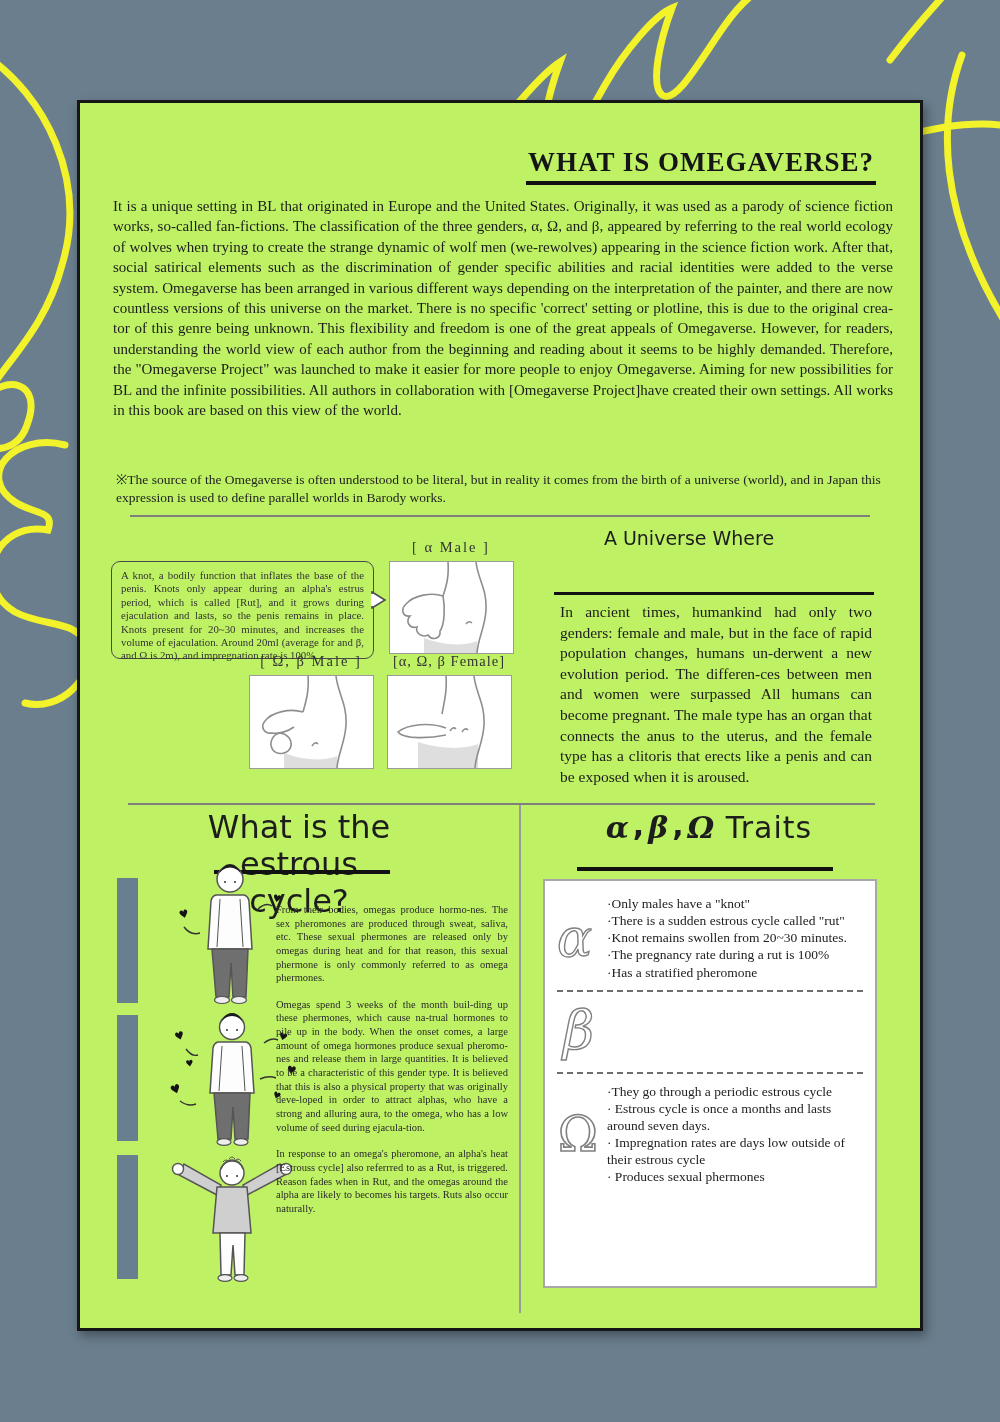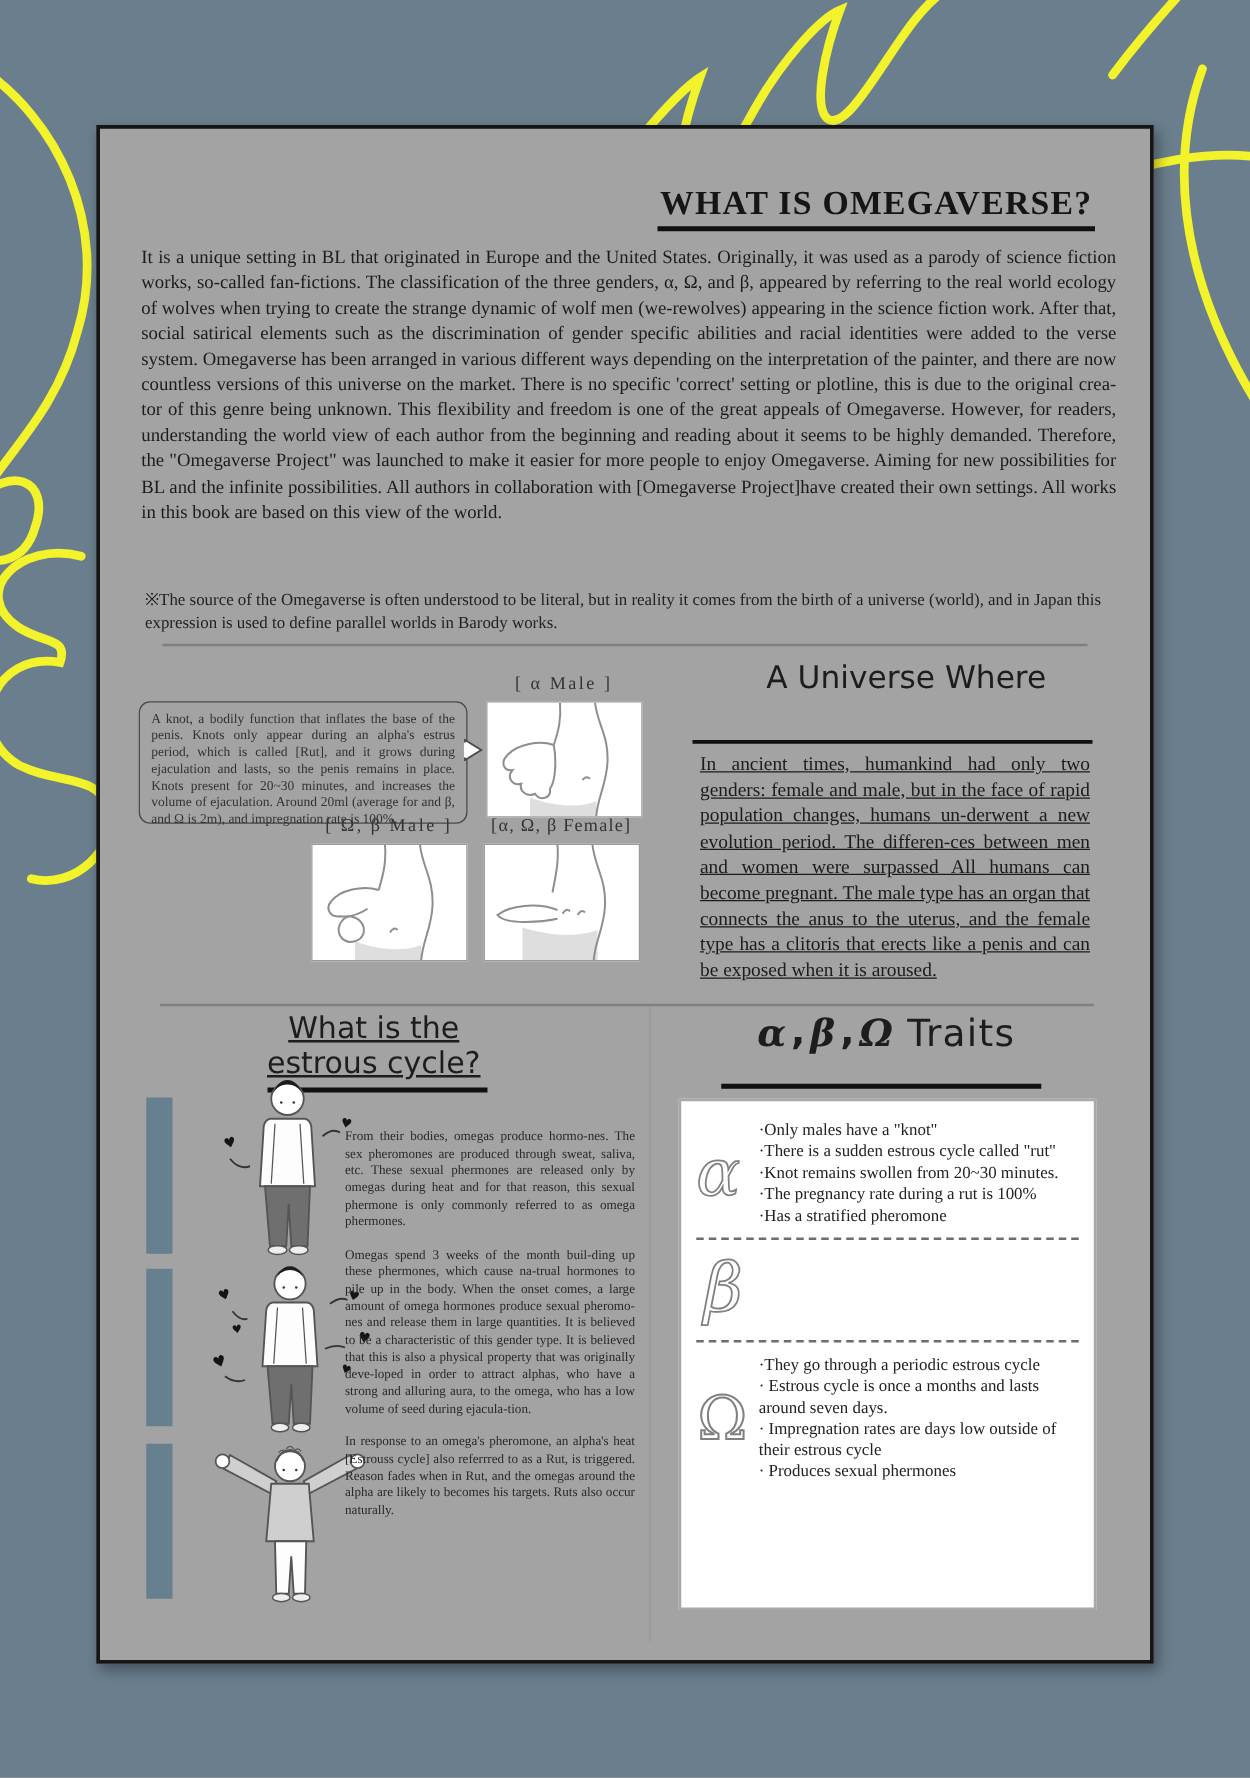--- a/index.html
+++ b/index.html
@@ -1,20 +1,20 @@
 <!DOCTYPE html>
 <html><head>
 <meta charset="utf-8">
 <style>
   html,body{margin:0;padding:0;}
   body{width:1000px;height:1422px;position:relative;overflow:hidden;
        background:#6a7e8d;font-family:"Liberation Serif",serif;}
   .scribbles{position:absolute;left:0;top:0;z-index:0;}
   .page{position:absolute;left:77px;top:100px;width:840px;height:1225px;
-        background:#a3a3a3;border:3px solid #161616;z-index:1;
+        background:#bef264;border:3px solid #161616;z-index:1;
         box-shadow:3px 5px 10px rgba(0,0,0,.35);}
   .abs{position:absolute;}
   
   .title-wrap{position:absolute;right:44px;top:44px;text-align:right;}
   .title{display:inline-block;font-family:"Liberation Serif",serif;font-weight:700;
          font-size:27px;letter-spacing:1px;color:#151515;border-bottom:4px solid #111;
          padding:0 2px 3px 2px;}
   .intro{position:absolute;left:33px;top:93px;width:780px;font-size:15px;line-height:1.36;
          text-align:justify;color:#1c1c1c;}
   .footnote{position:absolute;left:36px;top:368px;width:778px;font-size:13.5px;
@@ -22,26 +22,26 @@
   .hrule{position:absolute;height:2px;background:#7f7f7f;}
   
   .knot-box{position:absolute;left:31px;top:458px;width:243px;height:82px;
             border:1.5px solid #4a4a4a;border-radius:9px;padding:7px 9px;
             font-size:10.8px;line-height:1.24;text-align:justify;color:#333;}
   .diag-label{position:absolute;font-size:14.5px;letter-spacing:2px;color:#333;
               text-align:center;white-space:nowrap;}
   .diag-box{position:absolute;border:1px solid #9a9a9a;background:#fff;}
   .col-head{position:absolute;text-align:center;font-family:"DejaVu Sans",sans-serif;
             color:#1d1d1d;}
-  .u-head{left:480px;top:424px;width:330px;font-size:25px;line-height:1.18;}
+  .u-head{left:444px;top:424px;width:330px;font-size:19px;line-height:1.18;}
   .u-underline{position:absolute;left:474px;top:489px;width:320px;height:3px;background:#111;}
   .u-body{position:absolute;left:480px;top:499px;width:312px;font-size:15.5px;
-          line-height:1.33;text-align:justify;color:#1c1c1c;text-decoration:underline;}
-  
-  .e-head{left:108px;top:706px;width:222px;font-size:24px;line-height:1.15;text-decoration:underline;}
+          line-height:1.33;text-align:justify;color:#1c1c1c;}
+  
+  .e-head{left:108px;top:706px;width:222px;font-size:32px;line-height:1.15;}
   .e-underline{position:absolute;left:134px;top:767px;width:176px;height:3.5px;background:#111;}
   .vbar{position:absolute;left:37px;width:21px;background:#67808f;}
   .e-text{position:absolute;left:196px;top:800px;width:232px;font-size:10.5px;
           line-height:1.3;text-align:justify;color:#2a2a2a;}
   .e-text p{margin:0 0 13px 0;}
   .vdiv{position:absolute;left:439px;top:702px;width:1.5px;height:508px;background:#9a9a9a;}
   
   .t-head{left:463px;top:707px;width:332px;font-size:30px;letter-spacing:1px;text-align:center;}
   .gk{font-family:"DejaVu Serif",serif;font-style:italic;font-weight:700;}
   .jsep{font-weight:700;margin:0 3px;position:relative;top:-2px;}

